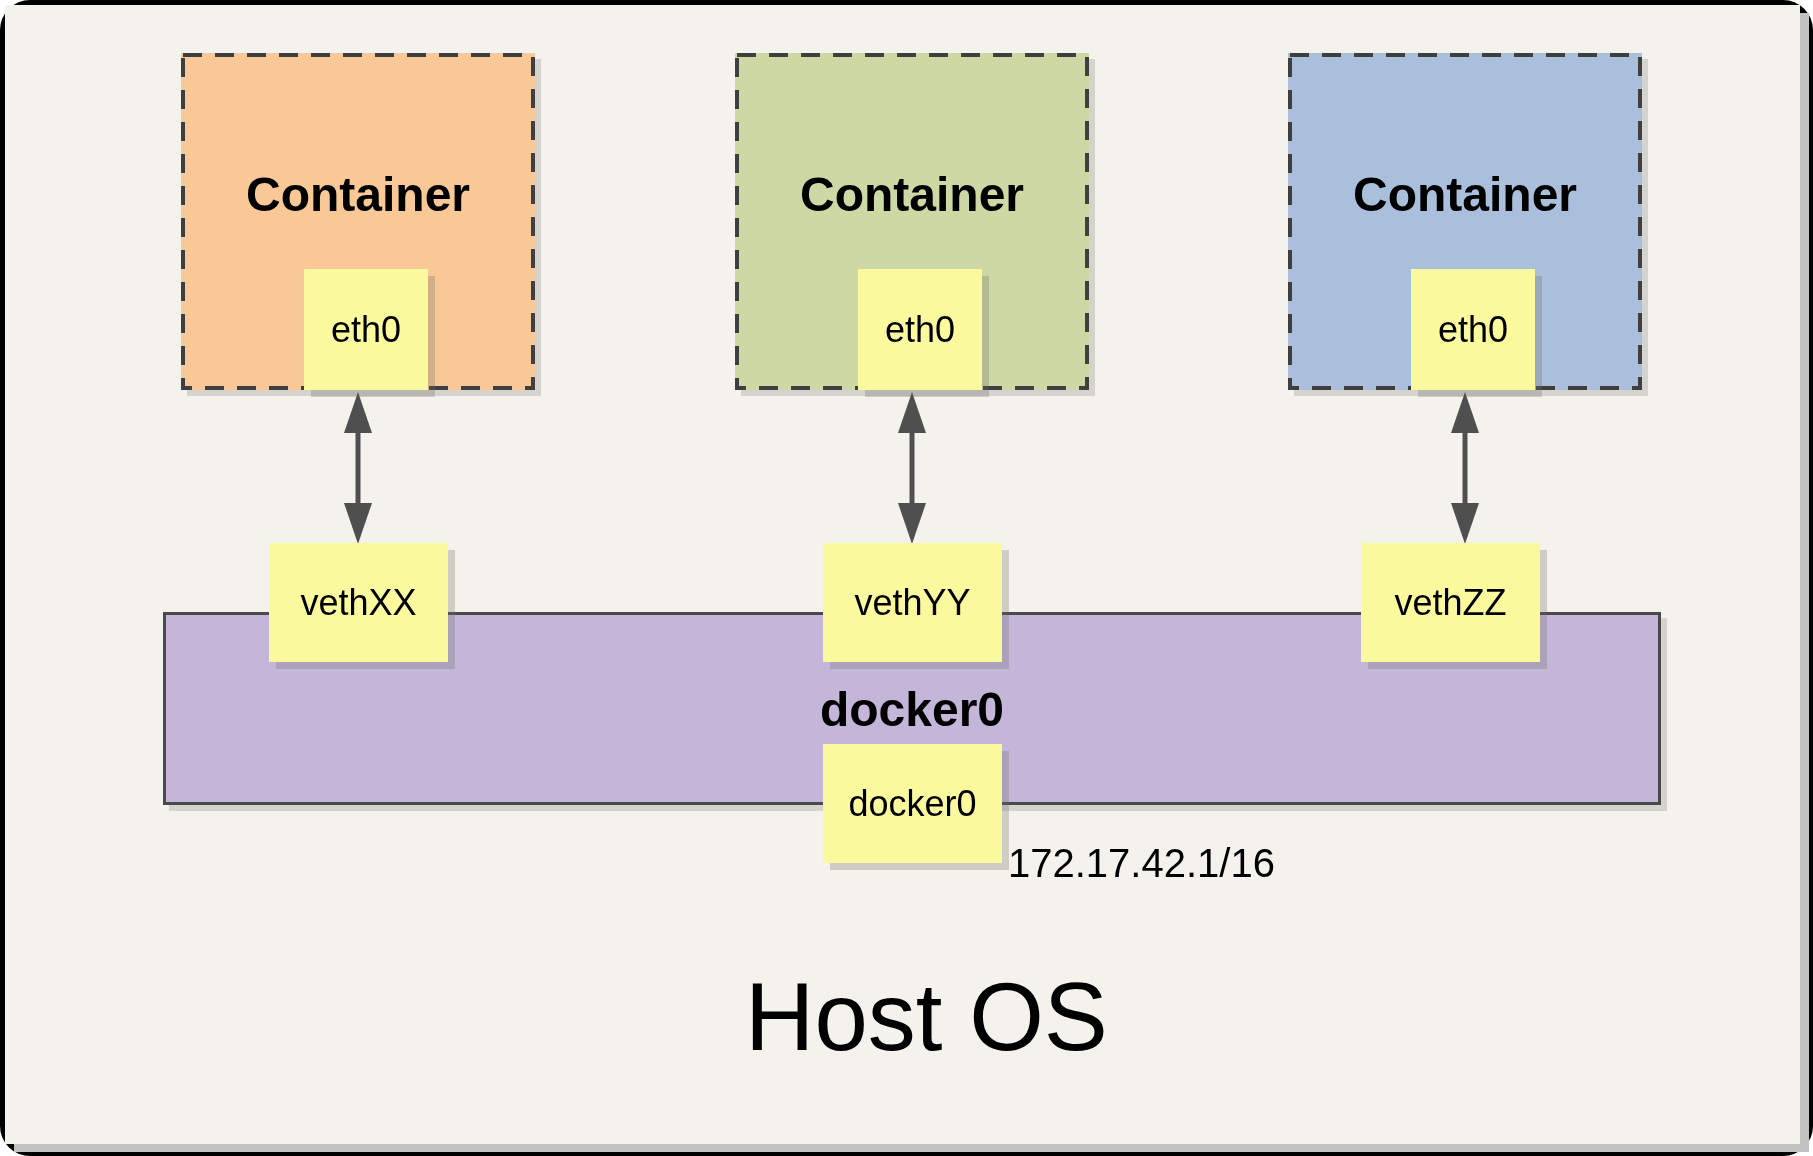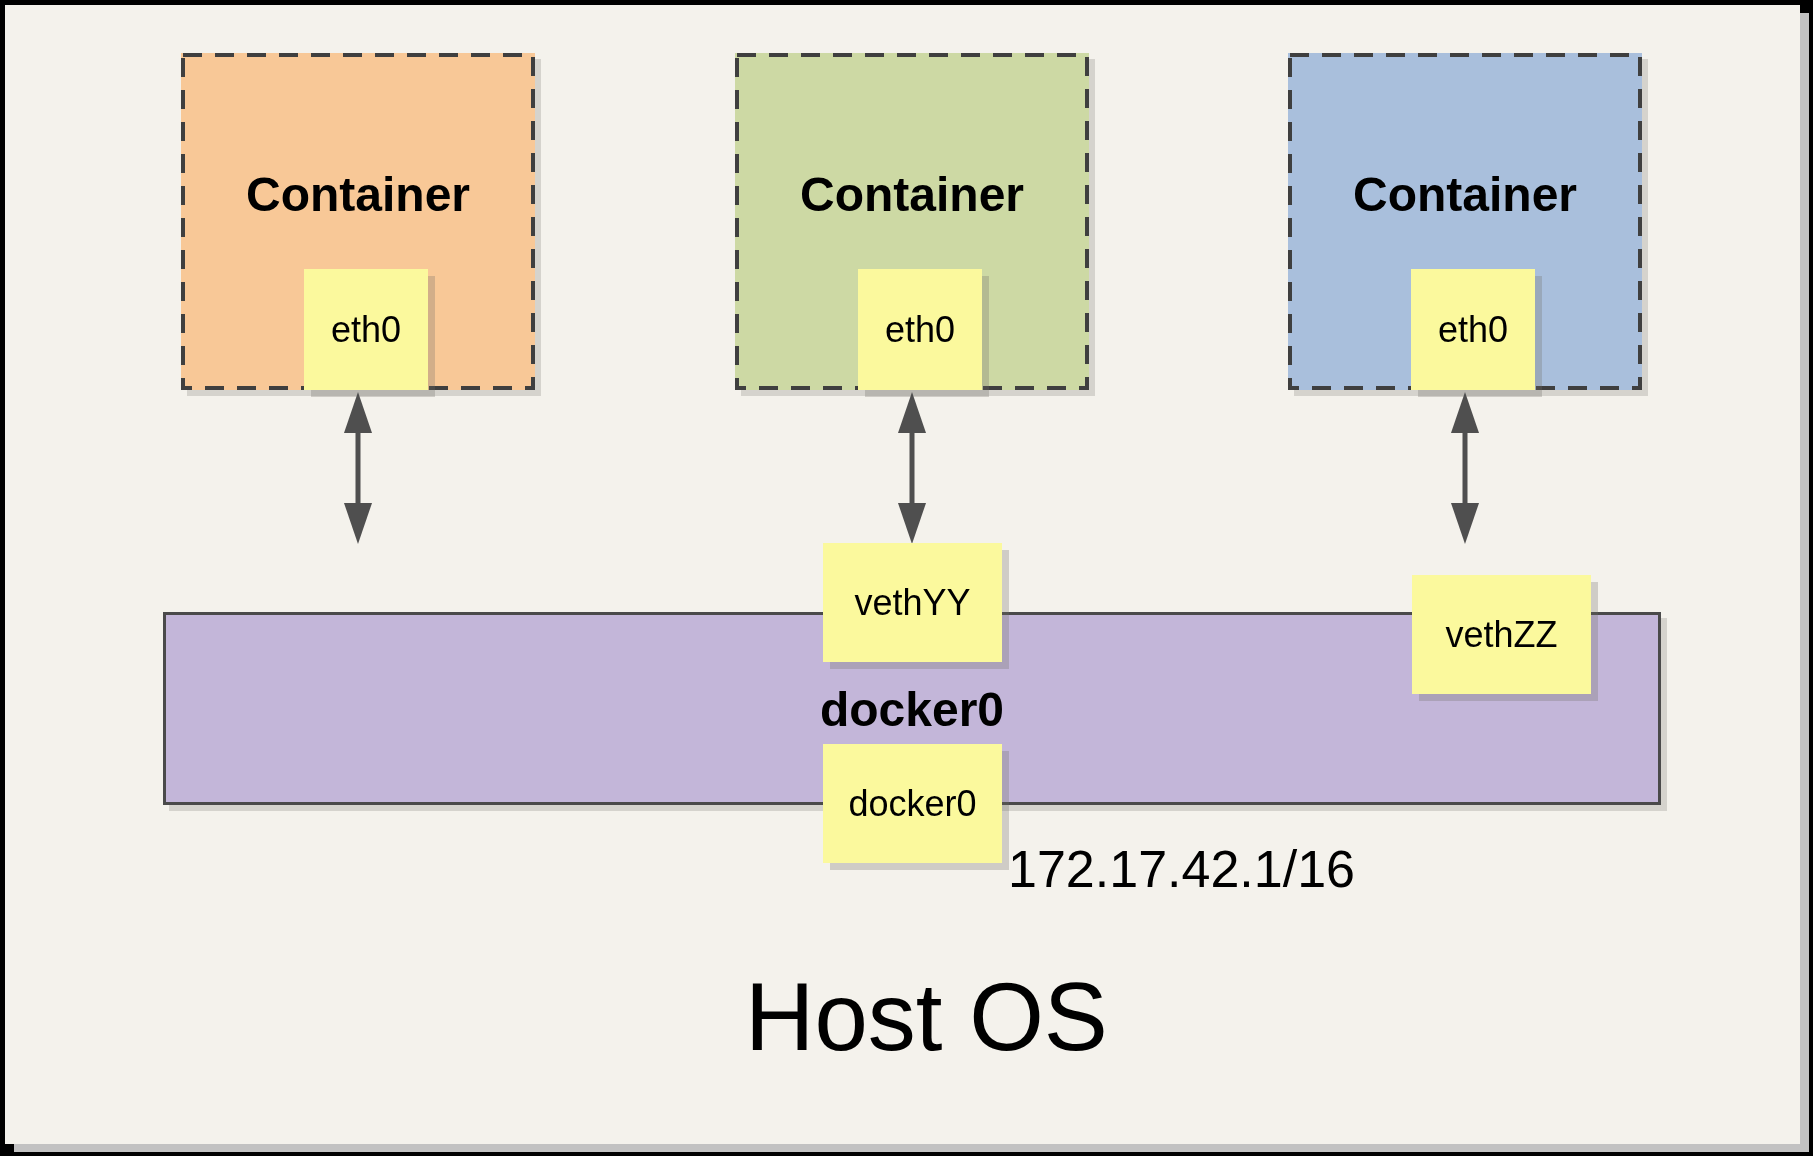--- a/index.html
+++ b/index.html
@@ -4,20 +4,21 @@
 <style>
   html, body { margin: 0; padding: 0; }
   body {
     width: 1813px; height: 1156px; overflow: hidden;
     font-family: "Liberation Sans", "DejaVu Sans", sans-serif;
     color: #000;
   }
   .frame {
     position: relative; width: 1813px; height: 1156px;
     background: var(--frame-border, #000);
+    border-radius: 30px;
   }
   .panel {
     position: absolute; left: 5px; top: 5px; width: 1795px; height: 1139px;
     background: var(--panel-bg, #f4f2ec);
     box-shadow: 9px 8px 0 var(--panel-shadow, #c2c2c2);
   }
   
   .container-box {
     position: absolute; top: 48px; width: 354px; height: 337px;
     box-shadow: 6px 6px 0 rgba(120,118,110,0.25);
@@ -34,41 +35,41 @@
   .note {
     position: absolute; background: var(--note-yellow, #fbf99d);
     display: flex; align-items: center; justify-content: center;
     font-size: 36px; line-height: 1;
     box-shadow: 7px 7px 0 rgba(110,108,100,0.28);
   }
   .eth { left: 123px; top: 216px; width: 124px; height: 121px; }
   .veth { width: 179px; height: 119px; top: 538px; z-index: 5; }
   .v1 { left: 264px; }
   .v2 { left: 818px; }
-  .v3 { left: 1407px; margin-top: 32px; }
+  .v3 { left: 1356px; }
   
   .arrow { position: absolute; top: 386px; width: 36px; height: 154px; color: var(--arrow, #4f4f4f); z-index: 2; }
   .a1 { left: 335px; }
   .a2 { left: 889px; }
   .a3 { left: 1442px; }
   .arrow svg { display: block; width: 100%; height: 100%; }
   
   .bridge-bar {
     position: absolute; left: 158px; top: 607px; width: 1492px; height: 187px;
     background: #c3b6d9; border: 3px solid #4a4a4a; z-index: 1;
     box-shadow: 6px 6px 0 rgba(120,118,110,0.25);
   }
   .bridge-label {
     position: absolute; left: 158px; top: 681px; width: 1498px; z-index: 3;
     text-align: center; font-size: 48px; font-weight: bold; line-height: 1;
   }
   .d0 { left: 818px; top: 739px; z-index: 5; }
   .ip {
     position: absolute; left: 1003px; top: 838px; z-index: 6;
-    font-size: 52px; line-height: 1;
+    font-size: 40px; line-height: 1;
   }
   .host-label {
     position: absolute; left: 0; top: 964px; width: 100%;
     text-align: center; font-size: 96px; line-height: 1; padding-left: 24px;
   }
 </style>
 </head>
 <body>
 
 <div class="frame">
@@ -122,20 +123,23 @@
       <svg viewBox="0 0 36 154">
         <line x1="18" y1="26" x2="18" y2="128" stroke="currentColor" stroke-width="5"></line>
         <polygon points="18,1 4,42 32,42" fill="currentColor"></polygon>
         <polygon points="18,153 4,112 32,112" fill="currentColor"></polygon>
       </svg>
     </div>
 
     <div class="bridge-bar" style="background-color: rgb(195, 182, 217);"></div>
     <div class="bridge-label">docker0</div>
 
+    <div class="note veth v1">
+      <span>vethXX</span>
+    </div>
     <div class="note veth v2">
       <span>vethYY</span>
     </div>
     <div class="note veth v3">
       <span>vethZZ</span>
     </div>
 
     <div class="note veth d0">
       <span>docker0</span>
     </div>

